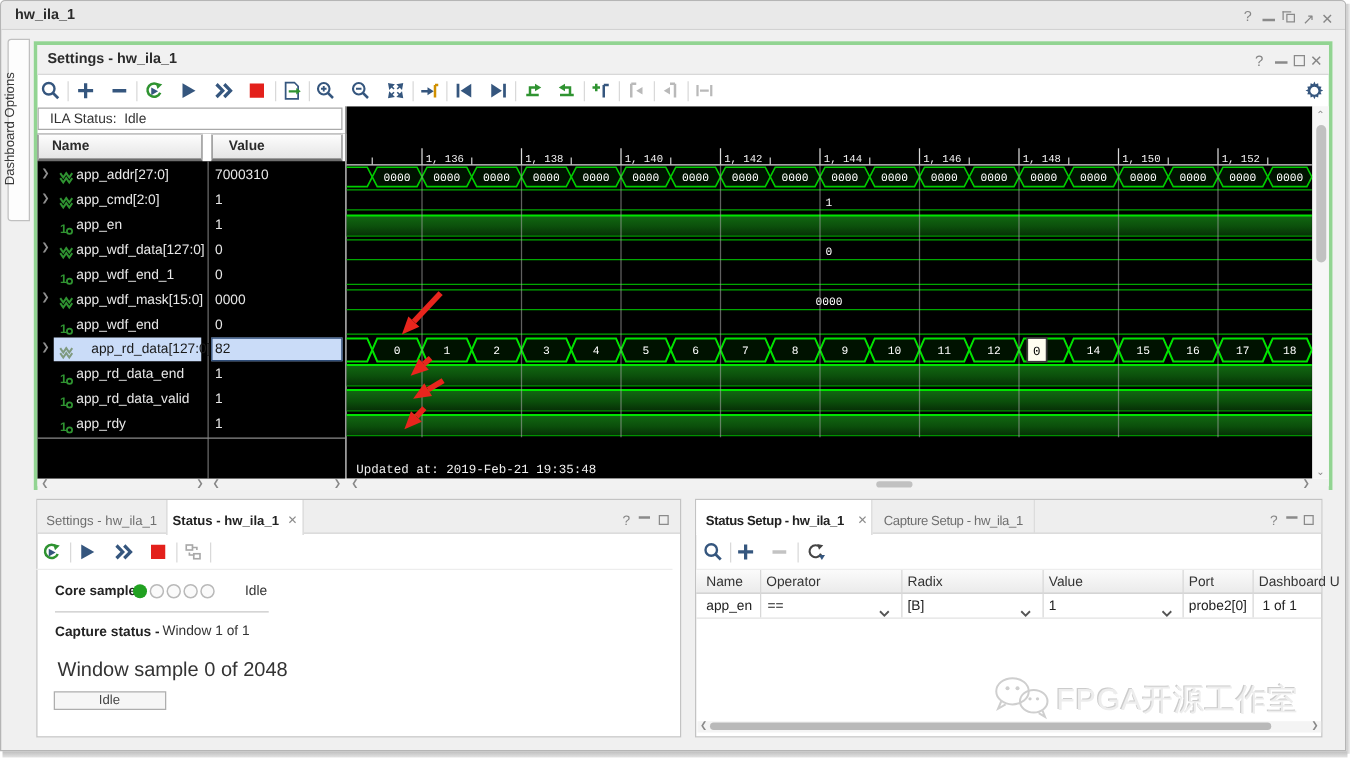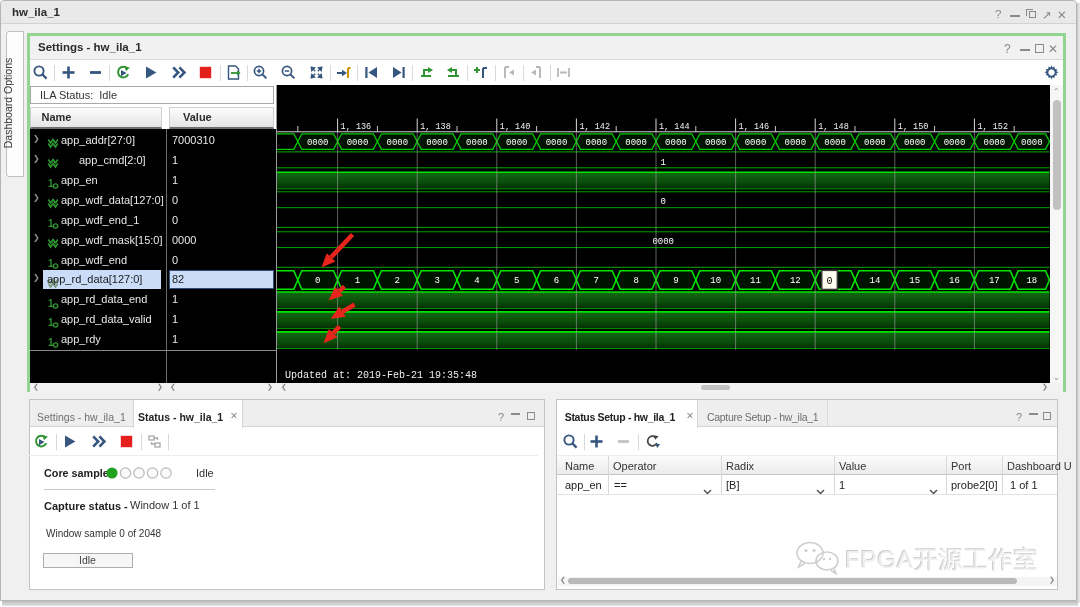--- a/index.html
+++ b/index.html
@@ -328,21 +328,21 @@
     </svg></div>
 <div style="position:absolute;left:61px;top:133.8px;font:11px 'Liberation Sans',sans-serif;color:#e8e8e8;white-space:nowrap;">app_addr[27:0]</div>
 <div style="position:absolute;left:172px;top:133.8px;font:11px 'Liberation Sans',sans-serif;color:#e8e8e8;">7000310</div>
 <div style="position:absolute;left:33px;top:153.5px;font:8px 'Liberation Sans',sans-serif;color:#8f8f8f;">❯</div>
 <div style="position:absolute;left:47px;top:154.8px;"><svg width="12" height="11" viewBox="0 0 12 11">
       <g stroke="#2f9331" stroke-width="1.6" fill="none">
         <path d="M1.2 1.5 L3.6 5 L6 1.5 L8.4 5 L10.8 1.5"></path>
         <path d="M1.2 5.5 L3.6 9 L6 5.5 L8.4 9 L10.8 5.5"></path>
       </g>
     </svg></div>
-<div style="position:absolute;left:79px;top:153.8px;font:11px 'Liberation Sans',sans-serif;color:#e8e8e8;white-space:nowrap;">app_cmd[2:0]</div>
+<div style="position:absolute;left:61px;top:153.8px;font:11px 'Liberation Sans',sans-serif;color:#e8e8e8;white-space:nowrap;">app_cmd[2:0]</div>
 <div style="position:absolute;left:172px;top:153.8px;font:11px 'Liberation Sans',sans-serif;color:#e8e8e8;">1</div>
 <div style="position:absolute;left:47px;top:174.8px;"><svg width="12" height="11" viewBox="0 0 12 11">
       <text x="1" y="9" font-family="Liberation Sans" font-size="10" font-weight="bold" fill="#2f9331">1</text>
       <circle cx="8.6" cy="8" r="2.1" fill="none" stroke="#2f9331" stroke-width="1.4"></circle>
     </svg></div>
 <div style="position:absolute;left:61px;top:173.7px;font:11px 'Liberation Sans',sans-serif;color:#e8e8e8;white-space:nowrap;">app_en</div>
 <div style="position:absolute;left:172px;top:173.7px;font:11px 'Liberation Sans',sans-serif;color:#e8e8e8;">1</div>
 <div style="position:absolute;left:33px;top:193.4px;font:8px 'Liberation Sans',sans-serif;color:#8f8f8f;">❯</div>
 <div style="position:absolute;left:47px;top:194.8px;"><svg width="12" height="11" viewBox="0 0 12 11">
       <g stroke="#2f9331" stroke-width="1.6" fill="none">
@@ -375,21 +375,21 @@
 <div style="position:absolute;left:172px;top:253.5px;font:11px 'Liberation Sans',sans-serif;color:#e8e8e8;">0</div>
 <div style="position:absolute;left:43px;top:270.2px;width:118px;height:19px;background:#cadcf8;"></div>
 <div style="position:absolute;left:168.5px;top:270.2px;width:105px;height:19px;background:#cadcf8;border:1px solid #2f4d79;box-sizing:border-box;"></div>
 <div style="position:absolute;left:33px;top:273.2px;font:8px 'Liberation Sans',sans-serif;color:#8f8f8f;">❯</div>
 <div style="position:absolute;left:47px;top:274.6px;"><svg width="12" height="11" viewBox="0 0 12 11">
       <g stroke="#7f9a7f" stroke-width="1.6" fill="none">
         <path d="M1.2 1.5 L3.6 5 L6 1.5 L8.4 5 L10.8 1.5"></path>
         <path d="M1.2 5.5 L3.6 9 L6 5.5 L8.4 9 L10.8 5.5"></path>
       </g>
     </svg></div>
-<div style="position:absolute;left:47px;top:273.4px;font:11px 'Liberation Sans',sans-serif;color:#1a1a1a;white-space:nowrap;">app_rd_data[127:0]</div>
+<div style="position:absolute;left:73px;top:273.4px;font:11px 'Liberation Sans',sans-serif;color:#1a1a1a;white-space:nowrap;">app_rd_data[127:0]</div>
 <div style="position:absolute;left:172px;top:273.4px;font:11px 'Liberation Sans',sans-serif;color:#1a1a1a;">82</div>
 <div style="position:absolute;left:47px;top:294.5px;"><svg width="12" height="11" viewBox="0 0 12 11">
       <text x="1" y="9" font-family="Liberation Sans" font-size="10" font-weight="bold" fill="#2f9331">1</text>
       <circle cx="8.6" cy="8" r="2.1" fill="none" stroke="#2f9331" stroke-width="1.4"></circle>
     </svg></div>
 <div style="position:absolute;left:61px;top:293.4px;font:11px 'Liberation Sans',sans-serif;color:#e8e8e8;white-space:nowrap;">app_rd_data_end</div>
 <div style="position:absolute;left:172px;top:293.4px;font:11px 'Liberation Sans',sans-serif;color:#e8e8e8;">1</div>
 <div style="position:absolute;left:47px;top:314.4px;"><svg width="12" height="11" viewBox="0 0 12 11">
       <text x="1" y="9" font-family="Liberation Sans" font-size="10" font-weight="bold" fill="#2f9331">1</text>
       <circle cx="8.6" cy="8" r="2.1" fill="none" stroke="#2f9331" stroke-width="1.4"></circle>
@@ -460,21 +460,21 @@
 <circle cx="21.5" cy="7" r="5.2" fill="#fafafa" stroke="#b9b9b9" stroke-width="1.2"></circle>
 <circle cx="35" cy="7" r="5.2" fill="#fafafa" stroke="#b9b9b9" stroke-width="1.2"></circle>
 <circle cx="48.5" cy="7" r="5.2" fill="#fafafa" stroke="#b9b9b9" stroke-width="1.2"></circle>
 <circle cx="62" cy="7" r="5.2" fill="#fafafa" stroke="#b9b9b9" stroke-width="1.2"></circle>
 </svg>
 <div class="abs" style="left:196px;top:467px;font-size:11px;color:#333;">Idle</div>
 <div class="abs" style="left:44px;top:489px;width:171px;height:1px;background:#c8c8c8;"></div>
 
 <div class="abs b" style="left:44px;top:500px;font-size:11px;color:#222;">Capture status -</div>
 <div class="abs" style="left:130px;top:499px;font-size:11px;color:#333;">Window 1 of 1</div>
-<div class="abs" style="left:46px;top:528px;font-size:10px;color:#333;">Window sample 0 of 2048</div>
+<div class="abs" style="left:46px;top:528px;font-size:16px;color:#333;">Window sample 0 of 2048</div>
 <div class="abs" style="left:42.5px;top:553px;width:90px;height:15px;background:#f6f6f6;border:1px solid #aeaeae;font-size:10.5px;color:#444;text-align:center;line-height:13px;">Idle</div>
 
 <div class="abs" style="left:556px;top:399px;width:502px;height:191px;background:#fff;border:1px solid #c3c3c3;"></div>
 <div class="abs" style="left:557px;top:400px;width:500px;height:27px;background:#eeeeee;border-bottom:1px solid #d5d5d5;"></div>
 <div class="abs" style="left:557px;top:400px;width:141px;height:28px;background:#fff;border-right:1px solid #d5d5d5;"></div>
 <div class="abs b" style="left:564.7px;top:411px;font-size:10.5px;color:#222;letter-spacing:-0.3px;">Status Setup - hw_ila_1</div>
 <div class="abs" style="left:686px;top:410px;font-size:9.5px;color:#8a8a8a;">✕</div>
 <div class="abs gray" style="left:707px;top:411px;font-size:10.5px;color:#6e6e6e;letter-spacing:-0.3px;">Capture Setup - hw_ila_1</div>
 <div class="abs" style="left:827px;top:400px;width:1px;height:27px;background:#dcdcdc;"></div>
 <div class="abs wc" style="left:1016px;top:411px;font-size:11px;">?</div>

